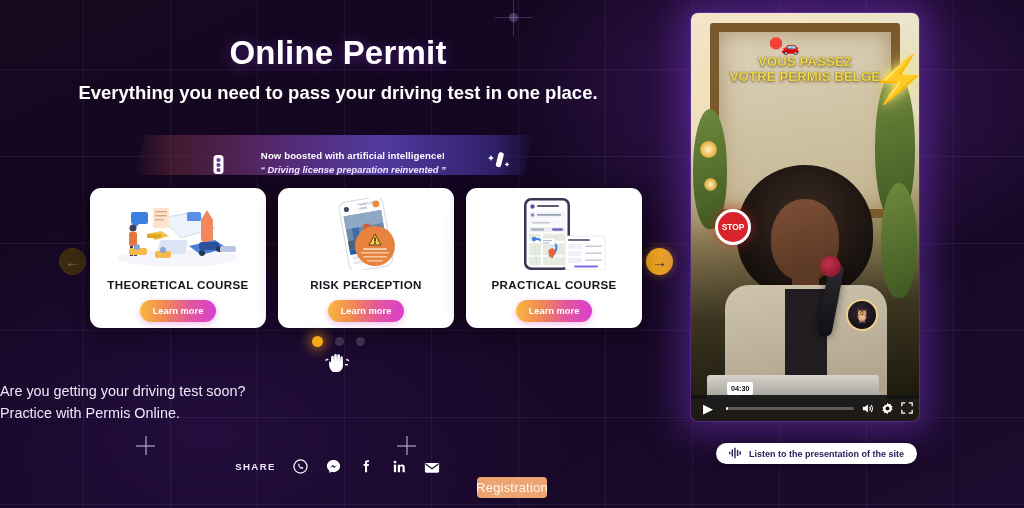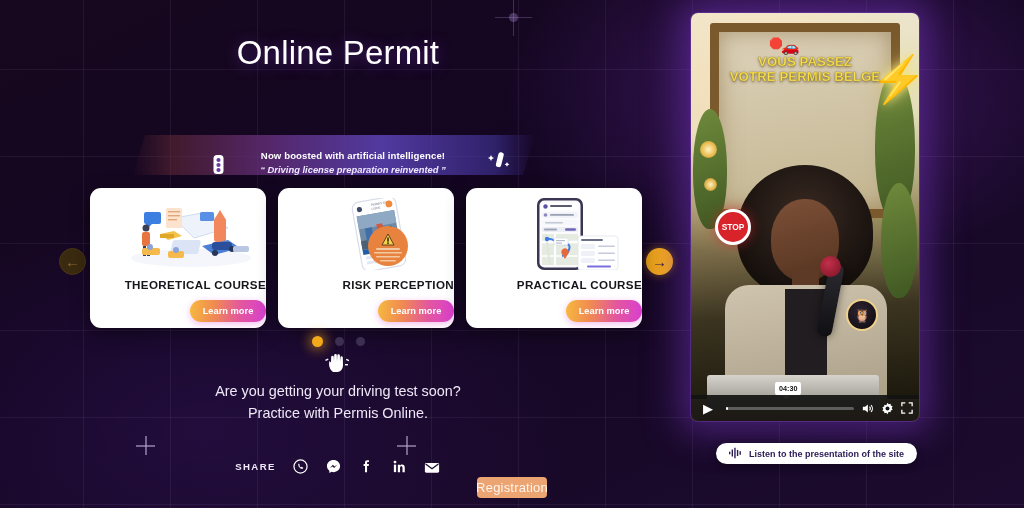--- a/index.html
+++ b/index.html
@@ -31,21 +31,21 @@
   .dotmark { position:absolute; width:9px; height:9px; border-radius:50%;
              background:rgba(150,120,190,.40); }
   .dotmark:before { content:""; position:absolute; left:-14px; top:4px; width:37px; height:1px;
              background:rgba(170,140,210,.3); }
   .dotmark:after { content:""; position:absolute; top:-14px; left:4px; height:37px; width:1px;
              background:rgba(170,140,210,.3); }
 
   
   #left { position:absolute; left:0; top:0; width:676px; height:508px; }
 
-  #title { text-align:center; font-size:33px; font-weight:normal; letter-spacing:.2px;
+  #title { text-align:center; font-size:33px; font-weight:bold; letter-spacing:.2px;
            margin-top:34px; text-shadow:0 2px 14px rgba(120,60,200,.55); }
   #subtitle { text-align:center; font-size:18.5px; font-weight:bold; line-height:1.33;
               margin:9px auto 0; width:540px; }
 
   
   #ai-banner { position:absolute; left:133px; top:135px; width:402px; height:40px;
       display:flex; align-items:flex-end;
       background:linear-gradient(90deg, rgba(60,20,45,.05) 0%, rgba(120,50,60,.45) 10%,
                  rgba(96,45,120,.85) 34%, rgba(86,62,170,.92) 62%, rgba(70,55,165,.55) 90%,
                  rgba(40,20,80,0) 100%);
@@ -61,41 +61,41 @@
 
   
   .arrow { position:absolute; top:248px; width:27px; height:27px; border-radius:50%;
            display:flex; align-items:center; justify-content:center;
            font-size:15px; font-weight:bold; line-height:1; cursor:pointer; }
   #arrow-left  { left:59px;  background:#3a2a10; color:#8a6f30; border:1px solid #4a3614; }
   #arrow-right { left:646px; background:#f3a91a; color:#2a1550; box-shadow:0 0 10px rgba(243,169,26,.45); }
 
   #cards { position:absolute; left:90px; top:188px; display:flex; gap:12px; }
   .card { width:176px; height:140px; background:#fff; border-radius:11px;
-          display:flex; flex-direction:column; align-items:flex-end;
+          display:flex; flex-direction:column; align-items:center;
           box-shadow:0 5px 20px rgba(0,0,0,.45); padding-top:6px; overflow:hidden; }
   .card-art { width:150px; height:72px; margin-top:4px; position:relative; }
   .card-title { color:#15151c; font-size:11.6px; font-weight:bold; letter-spacing:.35px;
                 margin-top:8px; }
   .learn-btn { margin-top:9px; width:76px; height:22px; border-radius:11px;
       background:linear-gradient(95deg,#f7b93e 0%,#f08a52 32%,#e3569f 66%,#d83fd0 100%);
       color:#fff; font-size:9.3px; font-weight:bold; display:flex; align-items:center;
       justify-content:center; cursor:pointer; box-shadow:0 2px 7px rgba(216,63,208,.35); }
 
   
   #dots { position:absolute; left:0; right:0; top:336px; display:flex; justify-content:center;
           gap:12px; align-items:center; }
   #dots .d { width:9px; height:9px; border-radius:50%; background:#3c2f52; }
   #dots .d.on { background:#f3a91a; width:11px; height:11px;
                 box-shadow:0 0 11px 4px rgba(243,169,26,.45); }
 
   #hand-icon { position:absolute; left:0; right:0; top:352px; text-align:center; }
 
   
-  #pitch { position:absolute; left:0; right:0; top:381px; text-align:center;
+  #pitch { position:absolute; left:0; right:0; top:381px; text-align:left;
            font-size:14.4px; line-height:1.52; color:#efe8f8; }
   #pitch b { font-weight:bold; }
 
   
   #share-row { position:absolute; left:0; right:0; top:458px;
                display:flex; align-items:center; justify-content:center; gap:16px; }
   #share-label { font-size:9.6px; font-weight:bold; letter-spacing:1.4px; color:#efe8f8; }
   .share-ic { width:17px; height:17px; display:flex; align-items:center;
               justify-content:center; cursor:pointer; color:#fff; }
 
@@ -166,41 +166,42 @@
 
   
   #vcontrols { position:absolute; left:0; right:0; bottom:0; height:26px;
      background:rgba(18,18,18,.92); display:flex; align-items:center; padding:0 6px; gap:7px; }
   .vbtn { color:#fff; display:flex; align-items:center; justify-content:center; cursor:pointer; }
   #play-btn { width:22px; font-size:13px; }
   #vbar { flex:1; height:3px; background:#5d5d5d; border-radius:2px; position:relative; }
   #vbar:after { content:""; position:absolute; left:0; top:0; height:3px; width:2px;
      background:#fff; border-radius:2px; }
   #vtime { position:absolute; left:36px; bottom:26px; background:#fff; color:#111;
-     font-size:7.2px; padding:2px 4px; border-radius:2px; font-weight:bold;margin-left:48px; }
+     font-size:7.2px; padding:2px 4px; border-radius:2px; font-weight:bold; }
   #vtime:after { content:""; position:absolute; left:7px; bottom:-4px; border:4px solid transparent;
      border-top-color:#fff; border-bottom:0; }
 
   #listen-btn { position:absolute; left:716px; top:443px; height:21px; background:#fff;
      border-radius:11px; display:flex; align-items:center; gap:6px; padding:0 13px;
      color:#2a1a56; font-size:9px; font-weight:bold; cursor:pointer;
      box-shadow:0 2px 9px rgba(0,0,0,.4); }
 </style>
 </head>
 <body>
 
 <div id="bg"></div>
 <div id="grid"></div>
 <div class="plus" style="left:136px;top:436px;"></div>
 <div class="plus" style="left:397px;top:436px;"></div>
 <div class="dotmark" style="left:509px;top:13px;"></div>
 
 <div id="left">
 
   <div id="title">Online Permit</div>
+  <div id="subtitle">Everything you need to pass your driving test in one place.</div>
 
   <div id="ai-banner">
     <div id="traffic-icon">
       <svg width="13" height="21" viewBox="0 0 13 21">
         <rect x="1.5" y="1" width="10" height="19" rx="3.5" fill="#fff"></rect>
         <circle cx="6.5" cy="6" r="2.1" fill="#6b3aa0"></circle>
         <circle cx="6.5" cy="11" r="2.1" fill="#6b3aa0"></circle>
         <circle cx="6.5" cy="16" r="2.1" fill="#6b3aa0"></circle>
       </svg>
     </div>

